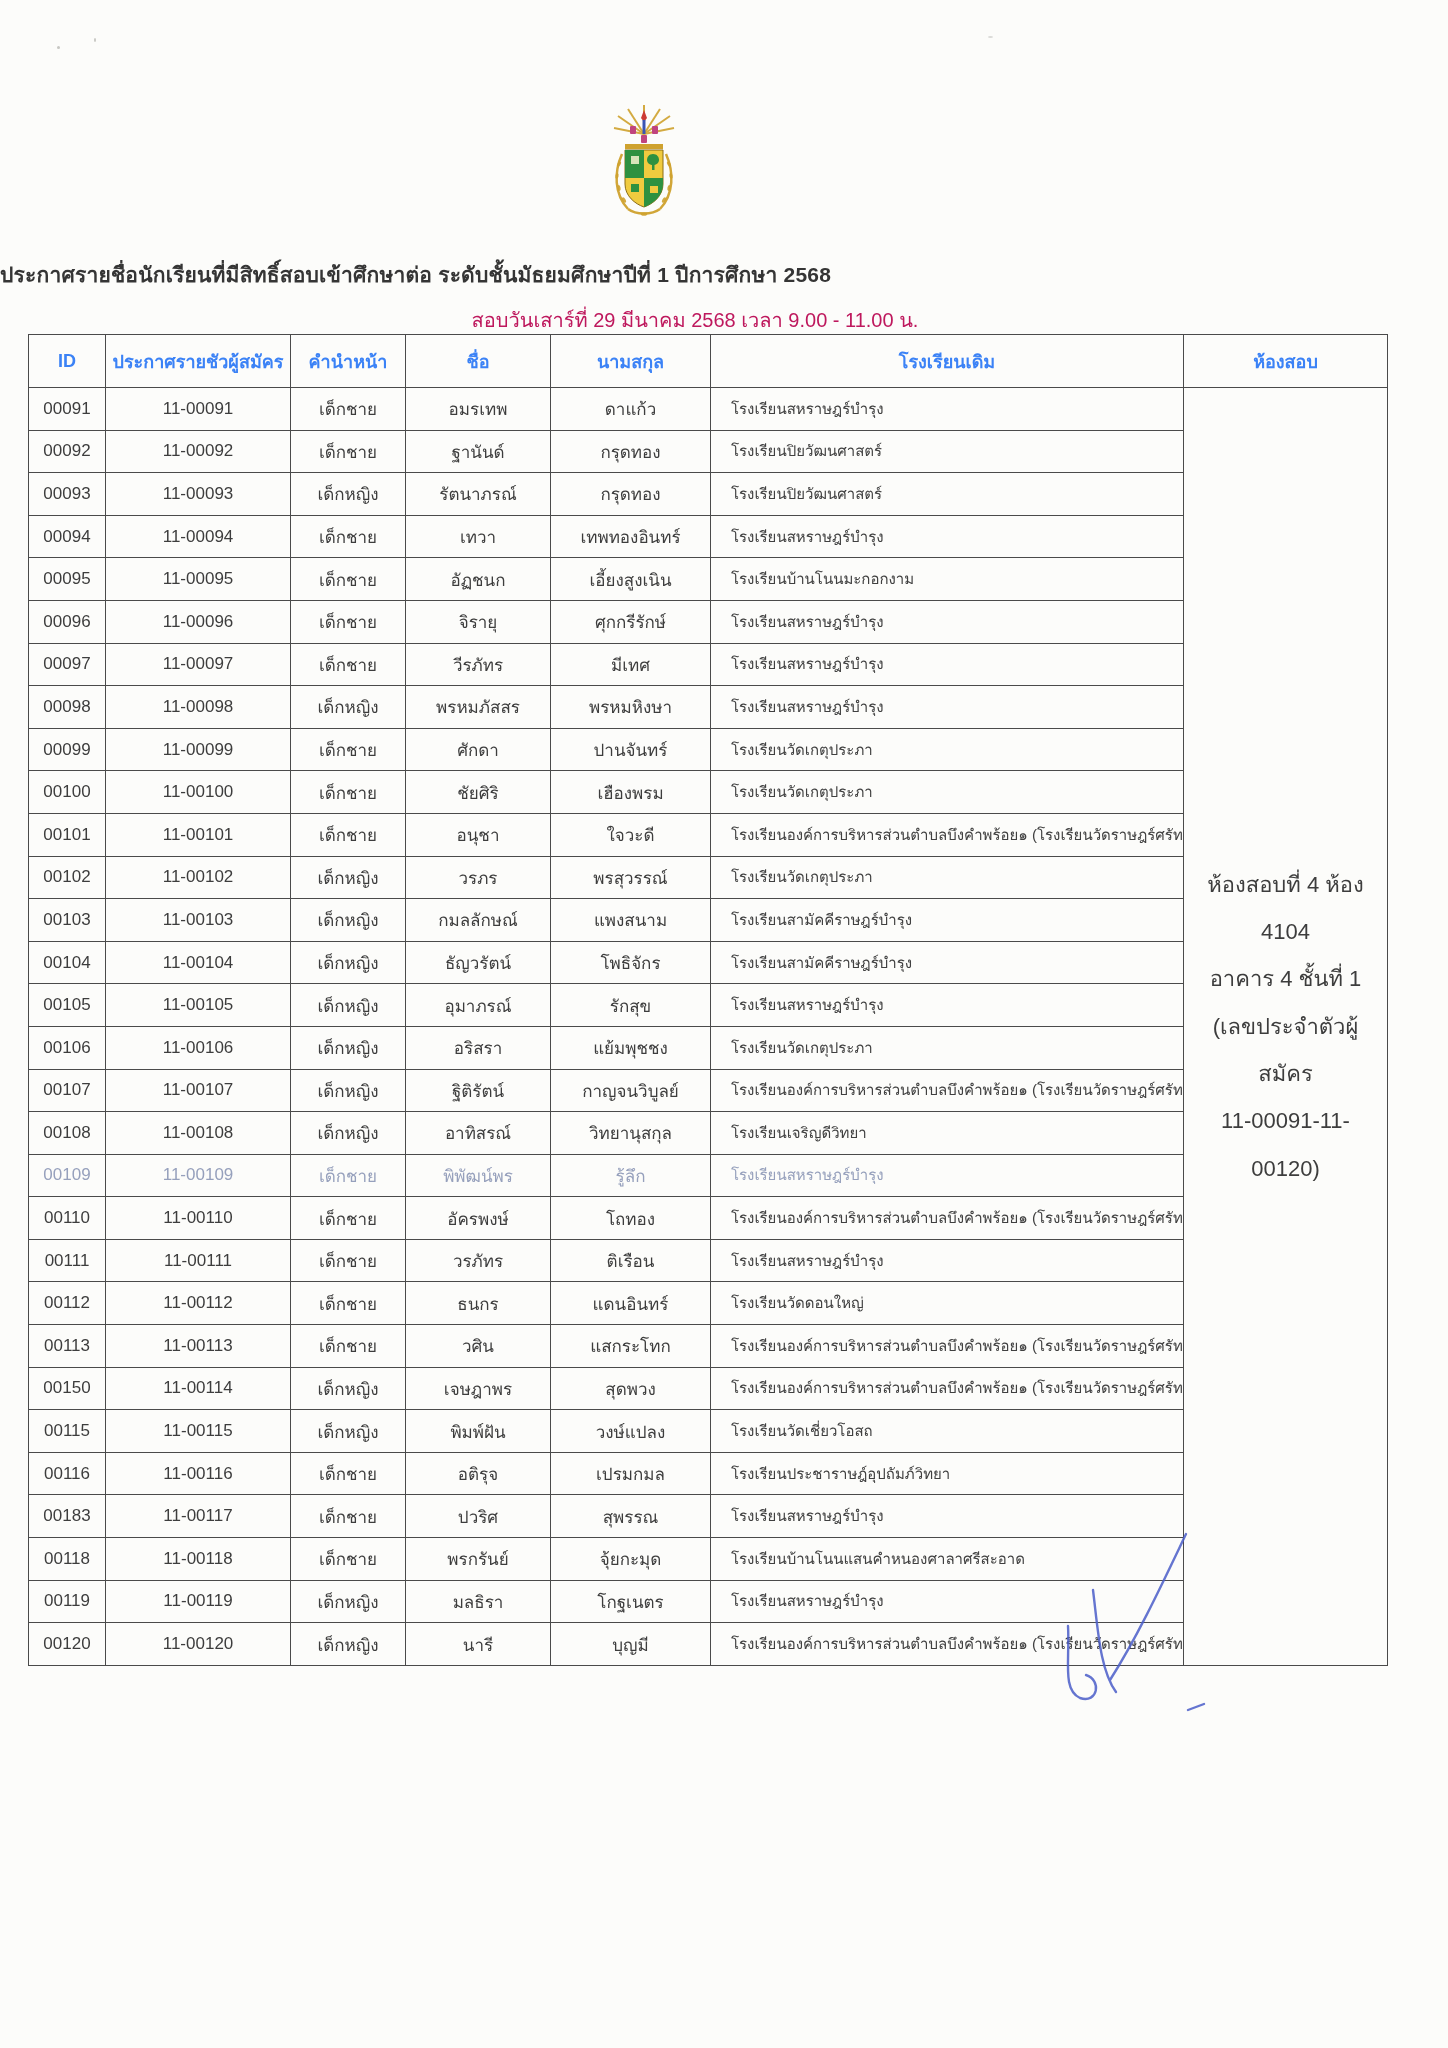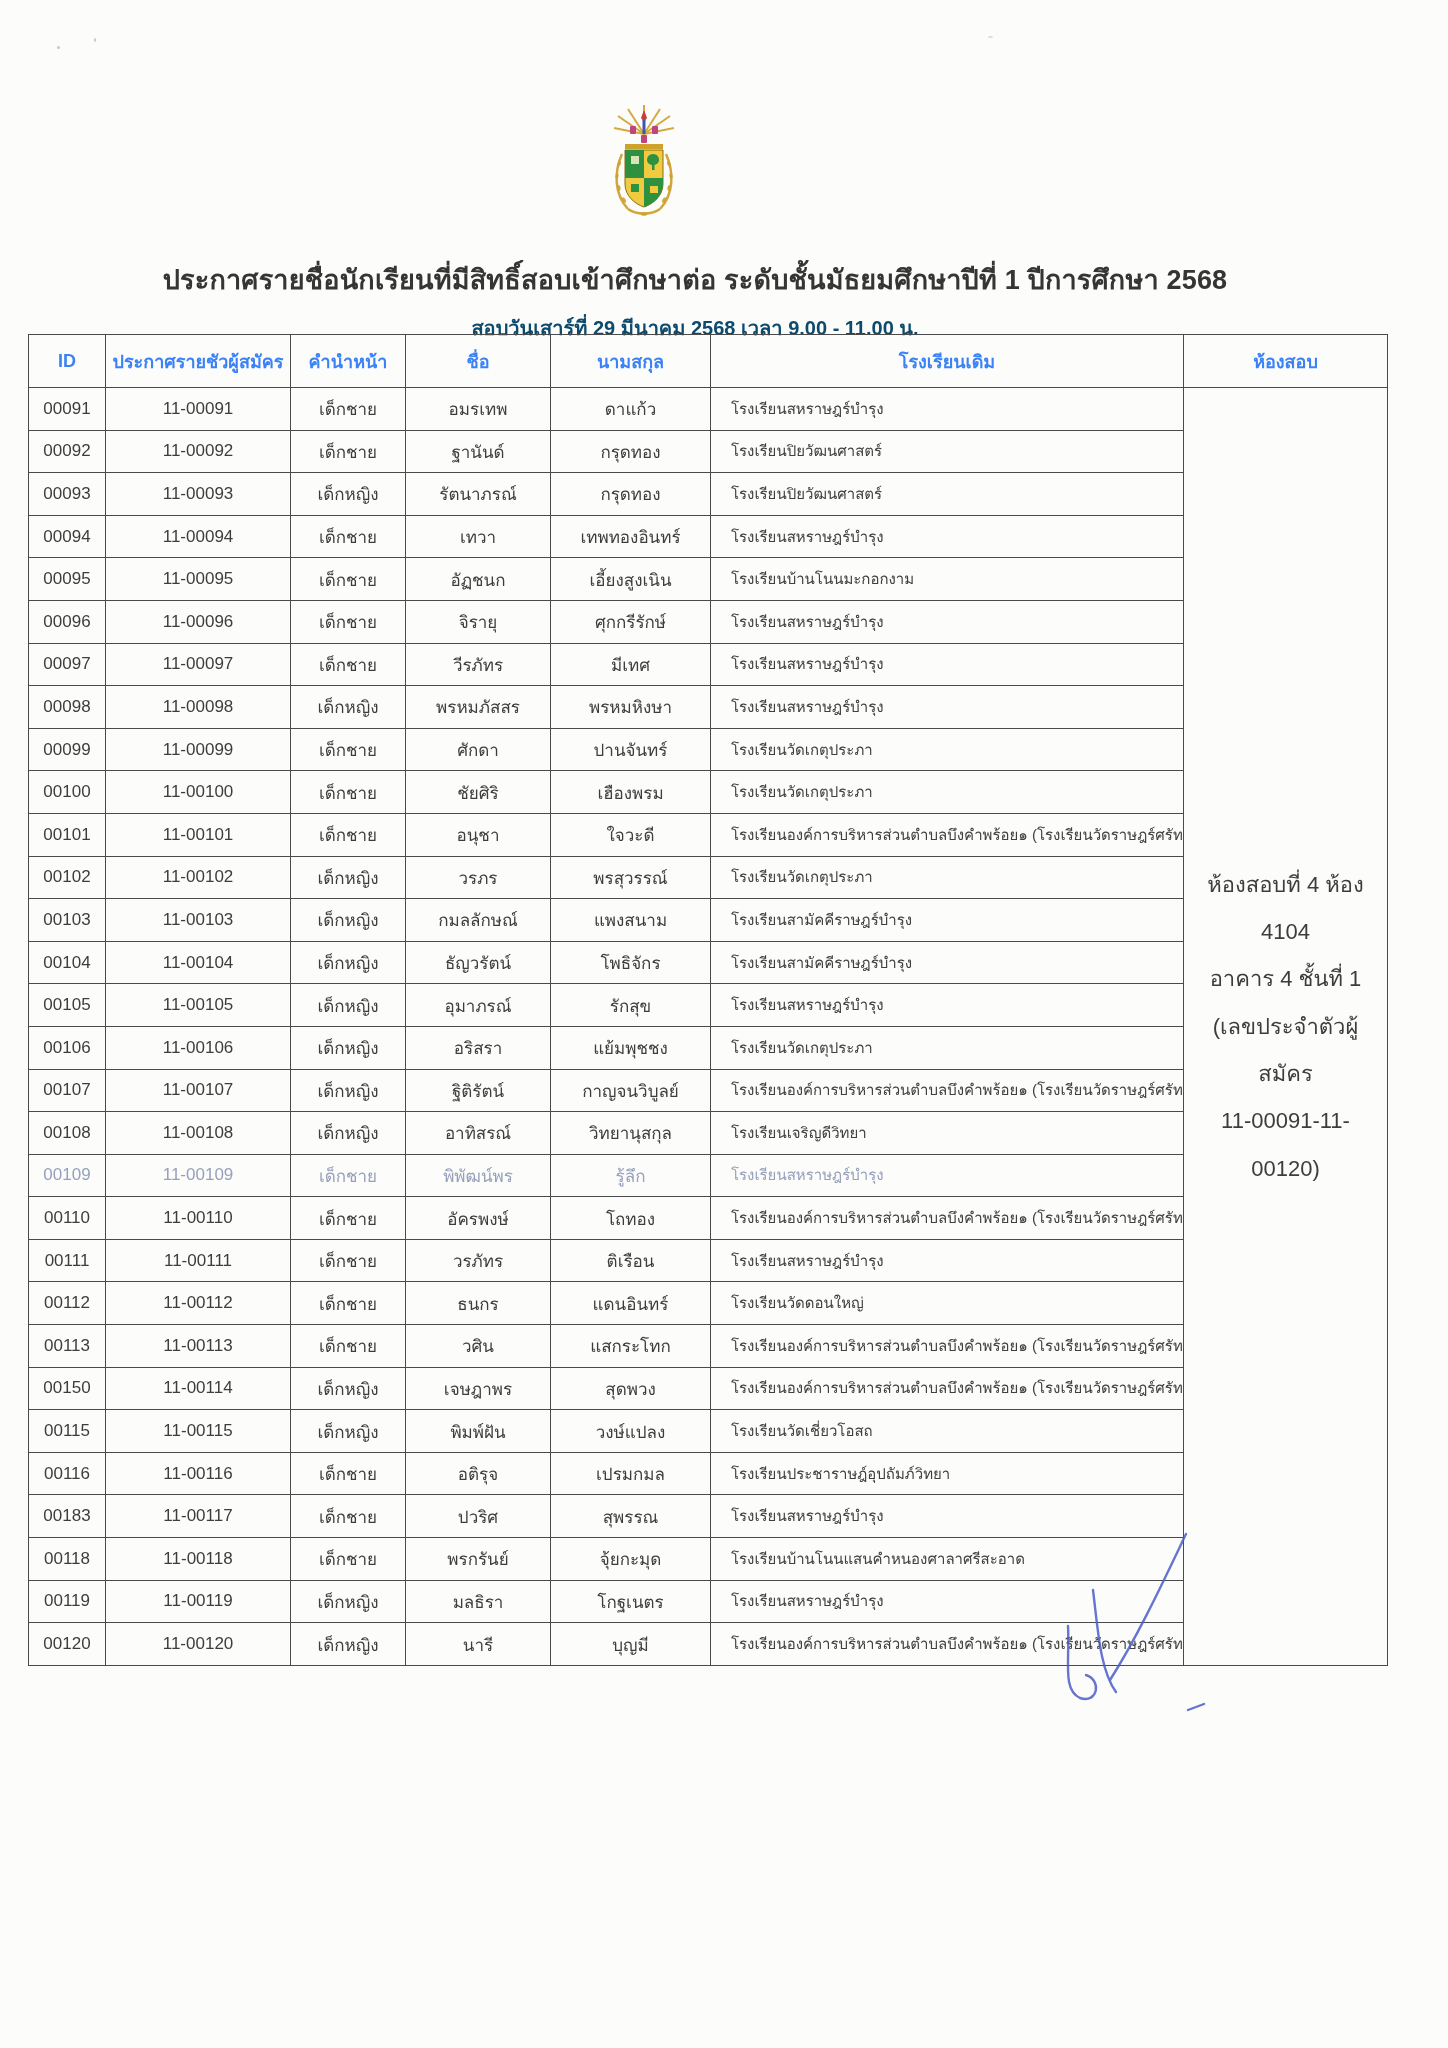--- a/index.html
+++ b/index.html
@@ -13,26 +13,26 @@
     position:relative;
     width:1448px;height:2048px;
     background:#fcfcfa;
     overflow:hidden;
     color:#3d3d3d;
   }
   .crest{position:absolute;left:608px;top:104px;width:72px;height:142px;}
   .titles{position:absolute;left:0;top:0;width:1390px;}
   .title-line1{
     position:absolute;top:258px;left:0;width:100%;
-    text-align:center;font-size:27px;font-weight:700;color:#353535;
+    font-size:21px;font-weight:700;color:#353535;
     letter-spacing:.2px;
   }
   .title-line2{
-    position:absolute;top:312px;left:0;width:100%;
-    text-align:center;font-size:20px;font-weight:700;color:#0c4a6e;
+    position:absolute;top:304px;left:0;width:100%;
+    text-align:center;font-size:20px;font-weight:400;color:#be185d;
   }
   .table-wrap{position:absolute;left:28px;top:334px;}
   table{
     border-collapse:collapse;table-layout:fixed;width:1359px;
     background:transparent;
   }
   th,td{
     border:1px solid #4a4a4a;
     padding:0 6px;
     overflow:hidden;white-space:nowrap;

